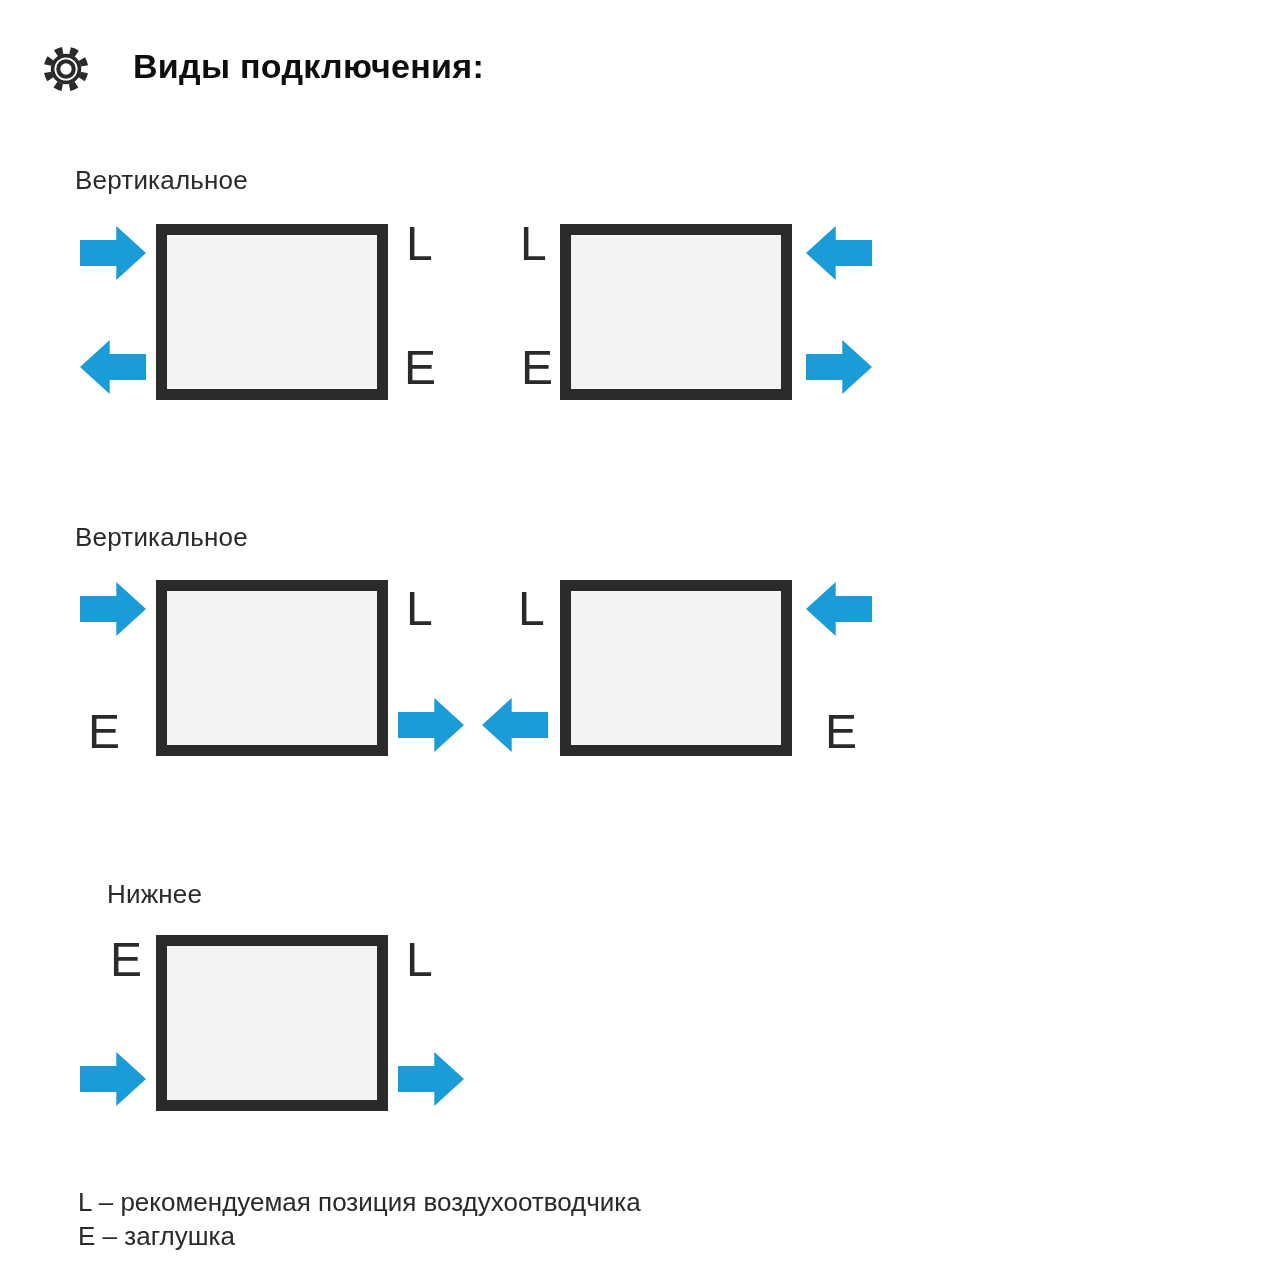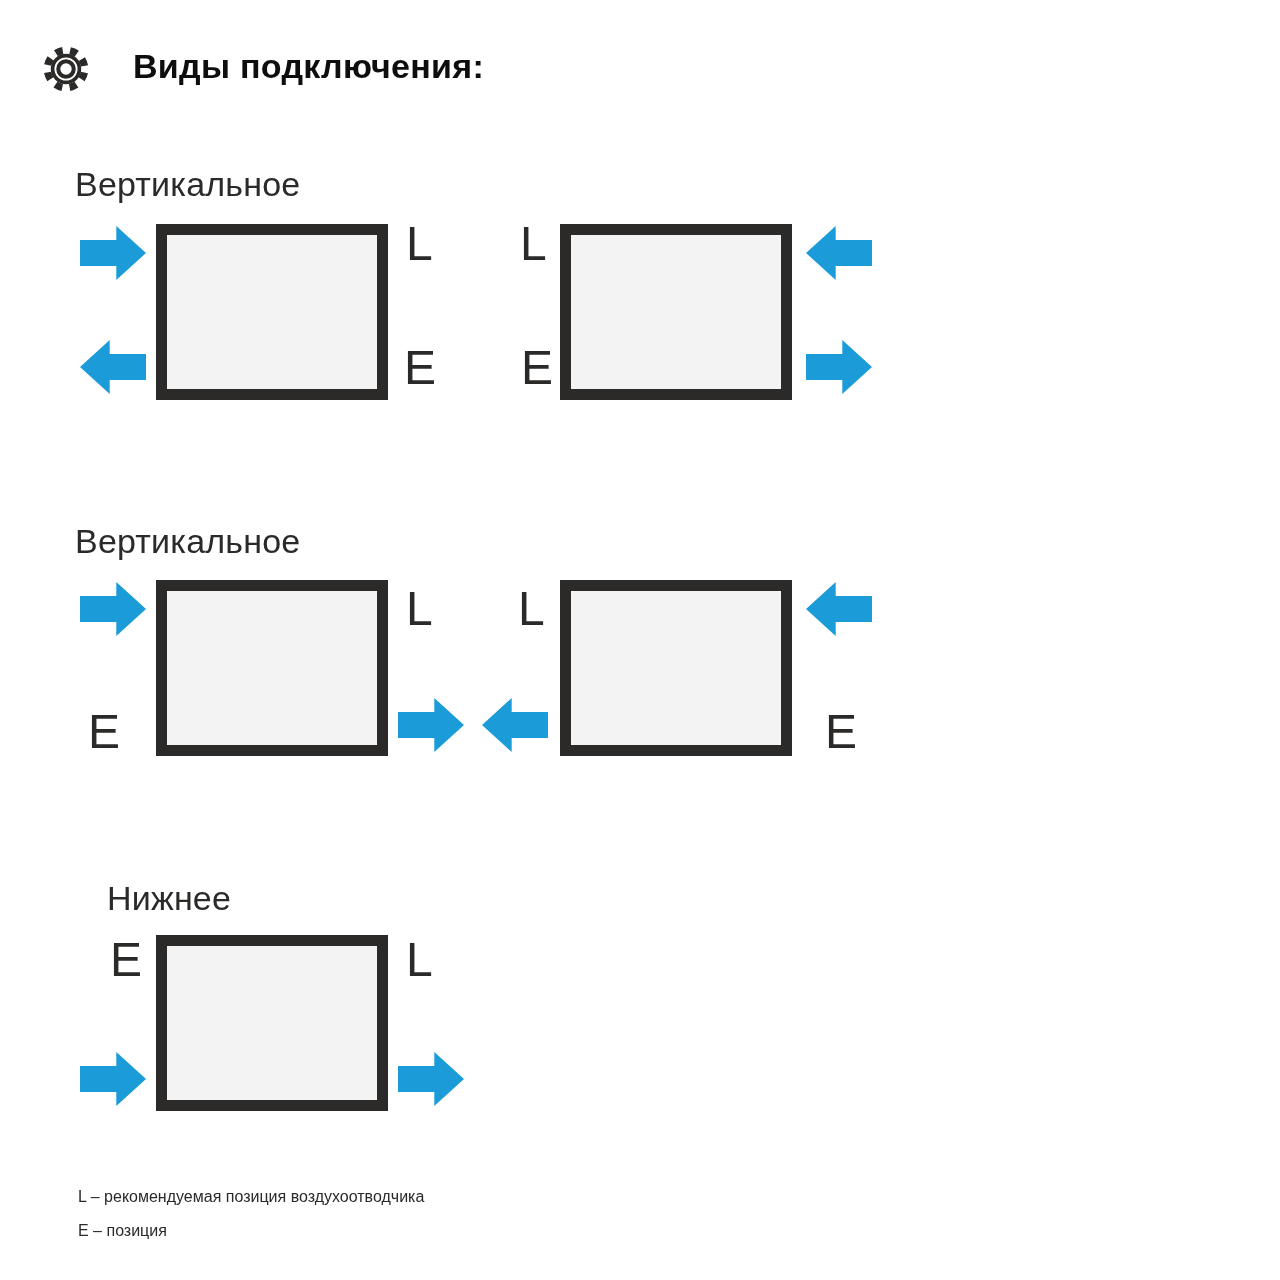--- a/index.html
+++ b/index.html
@@ -7,27 +7,27 @@
     --outline-dark:#2B2A29;
     --radiator-fill:#F3F3F3;
     --title-text:#0E0E0E;
     --body-text:#2B2A29;
   }
   html,body{margin:0;padding:0;background:#fff;}
   body{font-family:"Liberation Sans","DejaVu Sans",sans-serif;color:var(--body-text);}
   .page{position:relative;width:1029px;height:1280px;background:#fff;overflow:hidden;}
   .abs{position:absolute;}
   .page-title{font-size:34px;font-weight:700;line-height:1.1;color:var(--title-text);letter-spacing:.3px;white-space:nowrap;}
-  .section-title{font-size:34px;font-weight:400;line-height:1.1;color:var(--body-text);letter-spacing:.2px;white-space:nowrap;text-align:center;}
+  .section-title{font-size:26px;font-weight:400;line-height:1.1;color:var(--body-text);letter-spacing:.2px;white-space:nowrap;text-align:center;}
   .radiator{box-sizing:border-box;width:232px;height:176px;border:11px solid var(--outline-dark);background:var(--radiator-fill);}
   .arrow{width:66px;height:54px;background:var(--accent-blue);
          clip-path:polygon(0 26%,55% 26%,55% 0,100% 50%,55% 100%,55% 74%,0 74%);}
   .arrow.left{transform:scaleX(-1);}
   .port-label{font-size:48px;line-height:1;font-weight:400;color:var(--body-text);}
-  .legend-line{font-size:16px;line-height:1.2;color:var(--body-text);white-space:nowrap;}
+  .legend-line{font-size:26px;line-height:1.2;color:var(--body-text);white-space:nowrap;}
   .gear-wrap{width:52px;height:52px;display:block;}
   section{display:contents;}
 </style>
 </head>
 <body>
 
 <div class="page">
 
   
   <span class="gear-wrap abs" style="left:40px;top:43px;">
@@ -84,16 +84,16 @@
     <div class="radiator abs" style="left:156px;top:935px;"></div>
     <div class="port-label abs" style="left:110px;top:936px;">E</div>
     <div class="port-label abs" style="left:406px;top:936px;">L</div>
     <div class="arrow abs" style="left:80px;top:1052px;"></div>
     <div class="arrow abs" style="left:398px;top:1052px;"></div>
   </section>
 
   
   <section>
     <div class="legend-line abs" style="left:78px;top:1187px;">L – рекомендуемая позиция воздухоотводчика</div>
-    <div class="legend-line abs" style="left:78px;top:1221px;">E – позиция</div>
+    <div class="legend-line abs" style="left:78px;top:1221px;">E – заглушка</div>
   </section>
 
 </div>
 
 </body></html>

